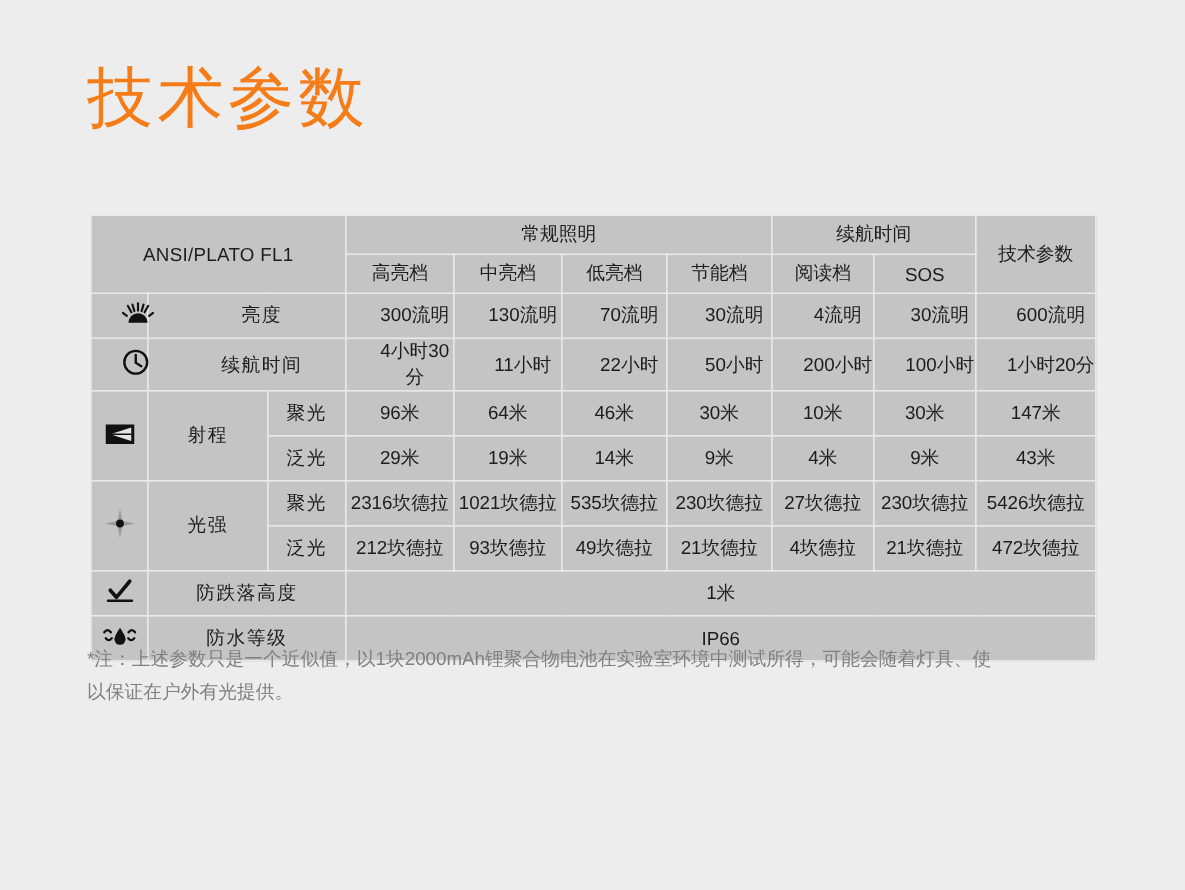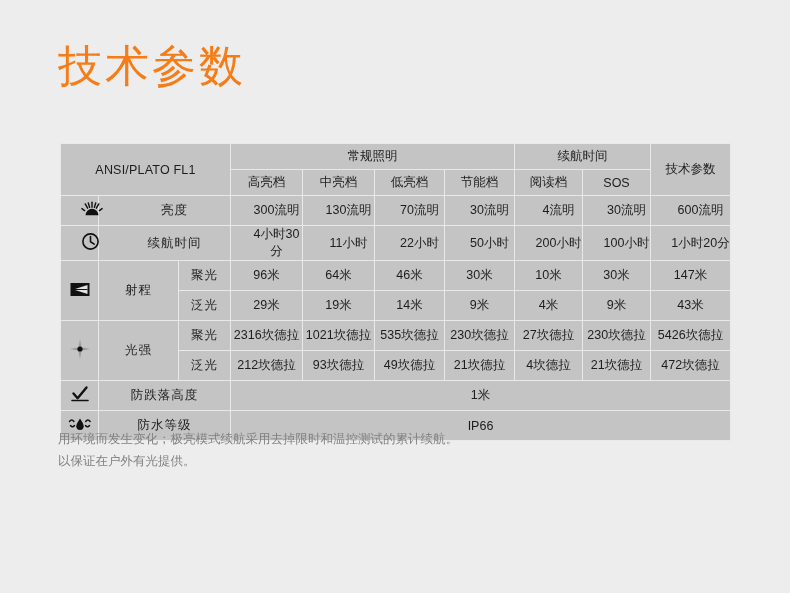--- a/index.html
+++ b/index.html
@@ -276,17 +276,17 @@
           </td>
           <td class="label-cell" colspan="2">防水等级</td>
           <td class="full-span" colspan="7">IP66</td>
         </tr>
 
       </tbody>
     </table>
   </div>
 
   <div class="footnote">
-    <p>用环境而发生变化；极亮模式续航采用去掉限时和温控测试的累计续航。</p>
+    <p>*注：上述参数只是一个近似值，以1块2000mAh锂聚合物电池在实验室环境中测试所得，可能会随着灯具、使</p>
     <p>以保证在户外有光提供。</p>
   </div>
 
 </div>
 
 </body></html>

